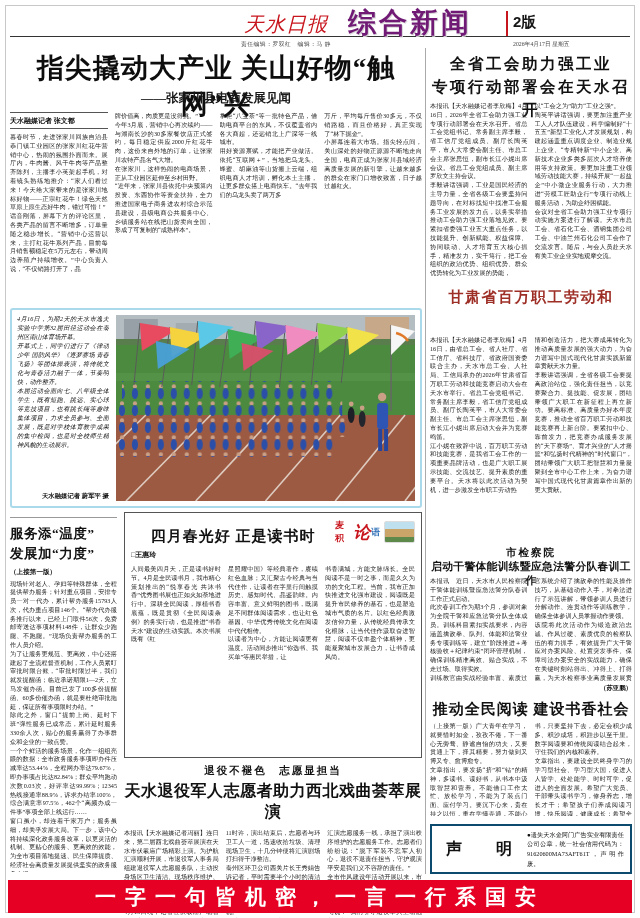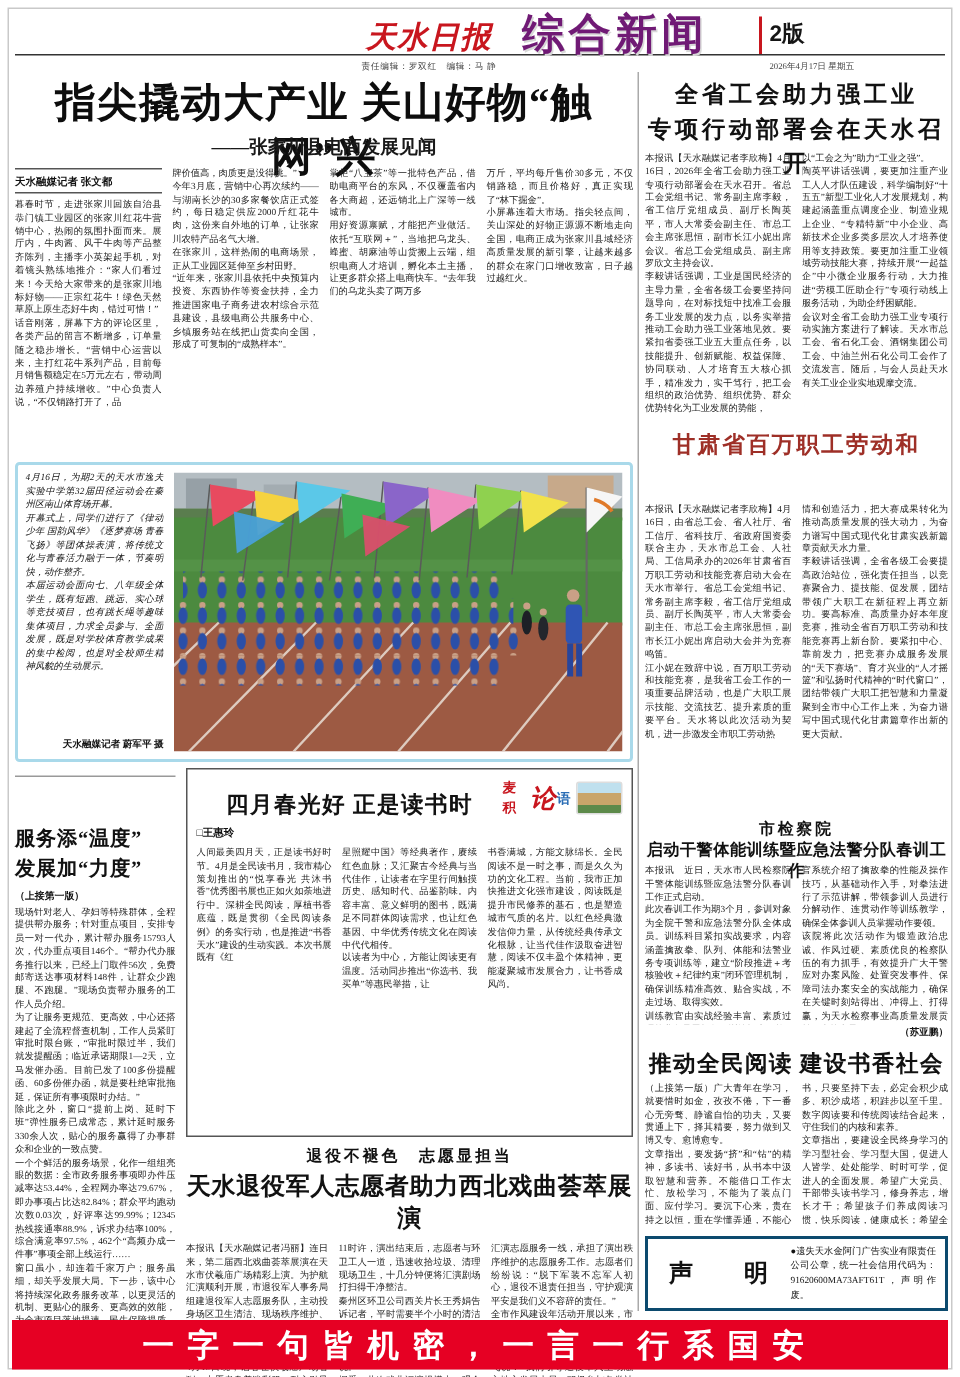--- a/index.html
+++ b/index.html
@@ -2,21 +2,21 @@
 <html><head>
 <meta charset="utf-8">
 <style>
   html,body{margin:0;padding:0;background:#e9e9e9;}
   #page{position:relative;width:640px;height:918px;background:#fff;margin:0 auto;overflow:hidden;
         font-family:"Liberation Serif","DejaVu Serif",serif;color:#111;}
   .abs{position:absolute;}
   .frame{position:absolute;left:5px;top:5px;right:5px;bottom:5px;border:1px solid #c9c9c9;pointer-events:none;}
   .rule{background:#333;height:1px;}
   .vrule{background:#aaa;width:1px;}
-  .masthead{font-size:20px;font-weight:700;font-style:italic;color:#c8161e;letter-spacing:1px;text-align:center;}
+  .masthead{font-size:20px;font-weight:400;font-style:italic;color:#c8161e;letter-spacing:1px;text-align:center;}
   .editors{font-size:5.8px;color:#444;text-align:center;letter-spacing:.5px;}
   .section-title{font-size:28px;font-weight:700;color:#701a75;letter-spacing:3px;
                  font-family:"Liberation Sans","DejaVu Sans",sans-serif;text-shadow:1px 1px 0 #d8d8d8;}
   .pageno{font-size:15px;font-weight:800;color:#151515;font-family:"Liberation Sans",sans-serif;text-align:center;}
   .hdate{font-size:5.8px;color:#444;}
   .main-head{font-size:27px;font-weight:900;text-align:center;letter-spacing:1px;color:#0d0d0d;}
   .main-sub{font-size:12.5px;font-weight:700;text-align:center;color:#191919;}
   .body-text{font-size:6.2px;line-height:1.42;text-align:justify;color:#222;white-space:pre-line;overflow:hidden;}
   .cols{display:flex;gap:7px;}
   .col{flex:1;min-width:0;}
@@ -151,21 +151,21 @@
       <polygon points="140,6 178,12 142,36" fill="#8a65c9"></polygon>
       <polygon points="170,10 206,18 172,40" fill="#f08cc0"></polygon>
       <polygon points="202,8 238,14 204,38" fill="#8fd14f"></polygon>
       <polygon points="232,12 264,20 234,40" fill="#f2e24a"></polygon>
       <polygon points="40,26 74,34 42,54" fill="#49a0d8" opacity="0.95"></polygon>
       <polygon points="126,28 158,36 128,56" fill="#d94f6b" opacity="0.95"></polygon>
     </svg>
   </div>
 
   <div class="abs rule" style="left:10px;top:517px;width:107px;background:#999;"></div>
-  <div class="abs" style="left:10px;top:549px;width:107px;height:350px;">
+  <div class="abs" style="left:10px;top:524px;width:107px;height:350px;">
     <div class="svc-head">服务添“温度”</div>
     <div class="svc-head">发展加“力度”</div>
     <div class="kicker-sm">（上接第一版）</div>
     <div class="body-text" style="height:292px;">现场针对老人、孕妇等特殊群体，全程提供帮办服务；针对重点项目，安排专员一对一代办，累计帮办服务15793人次，代办重点项目146个。“帮办代办服务推行以来，已经上门取件56次，免费邮寄送达事项材料148件，让群众少跑腿、不跑腿。”现场负责帮办服务的工作人员介绍。
 为了让服务更规范、更高效，中心还搭建起了全流程督查机制，工作人员紧盯审批时限台账，“审批时限过半，我们就发提醒函；临近承诺期限1—2天，立马发催办函。目前已发了100多份提醒函、60多份催办函，就是要杜绝审批拖延，保证所有事项限时办结。”
 除此之外，窗口“提前上岗、延时下班”弹性服务已成常态，累计延时服务330余人次，贴心的服务赢得了办事群众和企业的一致点赞。
 一个个鲜活的服务场景，化作一组组亮眼的数据：全市政务服务事项即办件压减率达53.44%，全程网办率达79.67%，即办事项占比达82.84%；群众平均跑动次数0.03次，好评率达99.99%；12345热线接通率88.9%，诉求办结率100%，综合满意率97.5%，462个“高频办成一件事”事项全部上线运行……
 窗口虽小，却连着千家万户；服务虽细，却关乎发展大局。下一步，该中心将持续深化政务服务改革，以更灵活的机制、更贴心的服务、更高效的效能，为全市项目落地提速、民生保障提质、经济社会高质量发展提供坚实的政务服务支撑。</div>
   </div>
 

